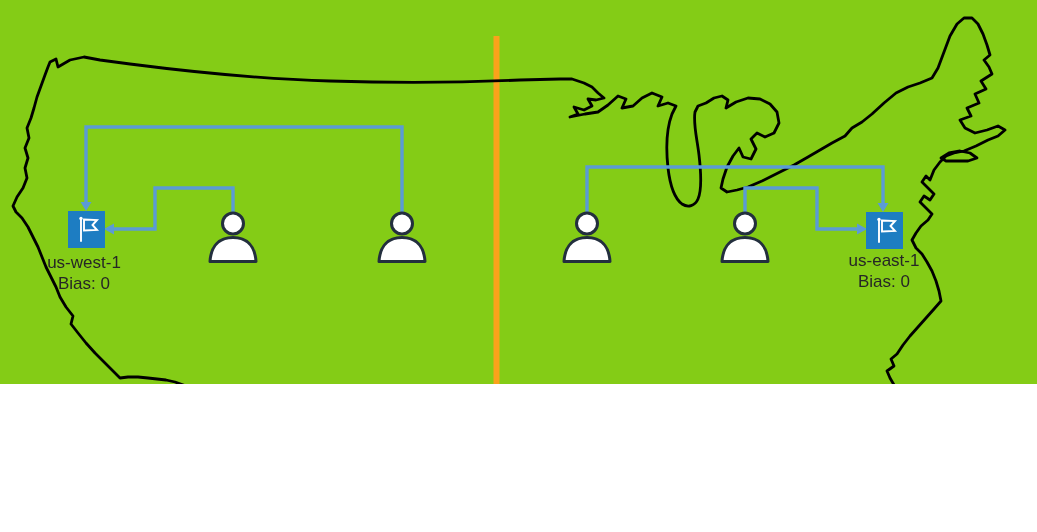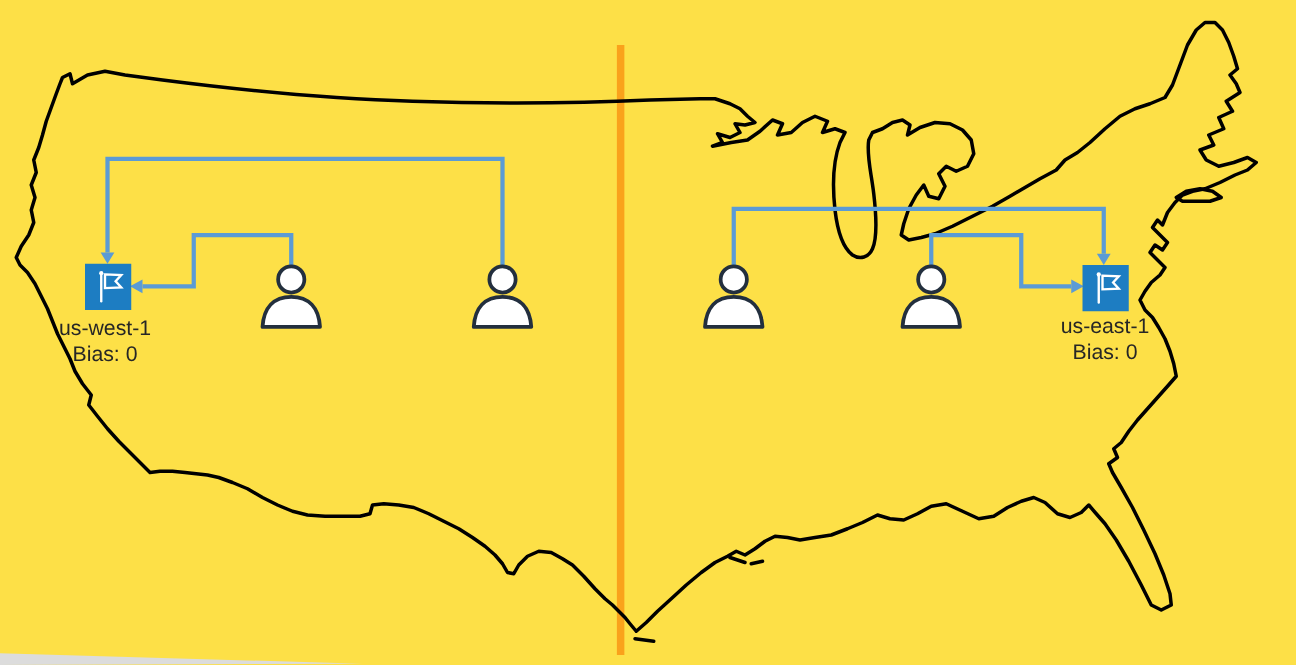--- a/index.html
+++ b/index.html
@@ -8,22 +8,22 @@
     --person-navy: #232F3E;
     --divider-orange: #FAA21B;
     --map-outline: #000000;
     --label-text: #262626;
     --wedge-gray: #DCDCDC;
   }
   html, body { margin: 0; padding: 0; background: #ffffff; }
   .stage {
     position: relative;
     width: 1037px;
-    height: 532px;
-    background: #fde047;
+    height: 384px;
+    background: #84cc16;
     overflow: hidden;
     font-family: "Liberation Sans", sans-serif;
     text-align: center;
   }
   svg { display: block; }
   .map-line {
     fill: none;
     stroke: var(--map-outline, #000);
     stroke-width: 2.8;
     stroke-linejoin: round;

